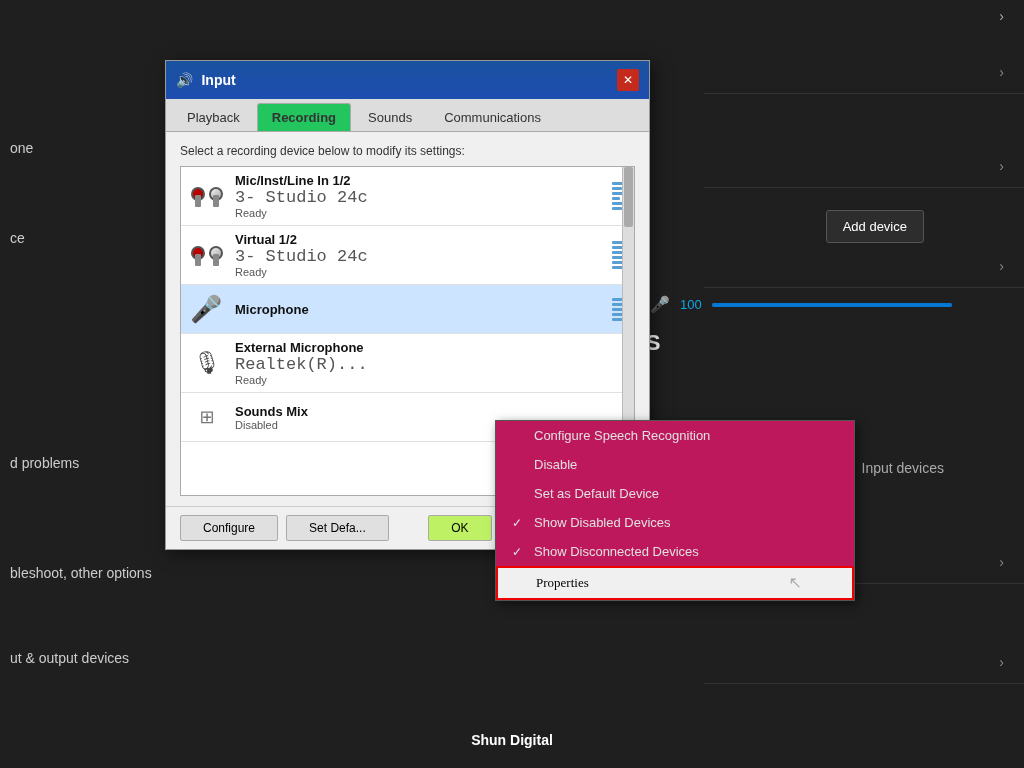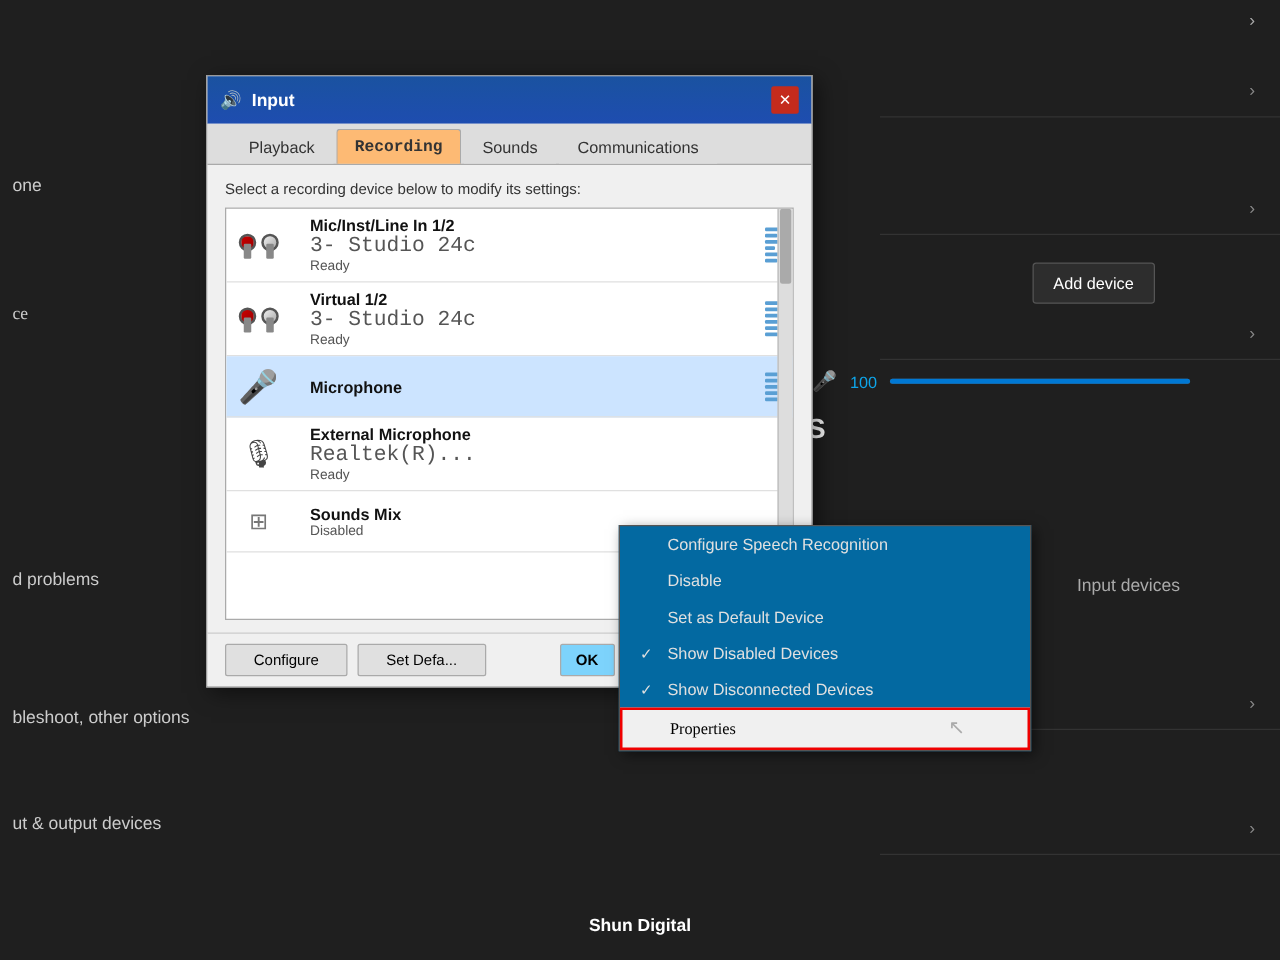--- a/index.html
+++ b/index.html
@@ -102,21 +102,21 @@
 
     
     .left-text {
       position: absolute;
       left: 10px;
       color: #ccc;
       font-size: 14px;
     }
 
     .left-1 { top: 140px; }
-    .left-2 { top: 244px; font-family: Liberation Serif, serif; }
+    .left-2 { top: 230px; }
     .left-3 { top: 455px; }
     .left-4 { top: 565px; }
     .left-5 { top: 650px; }
 
     
     .overlay-text {
       position: absolute;
       top: 330px;
       left: 170px;
       z-index: 10;
@@ -193,40 +193,39 @@
       align-items: center;
       justify-content: center;
     }
 
     
     .dialog-tabs {
       display: flex;
       background: #ddd;
       border-bottom: 1px solid #aaa;
       padding-top: 4px;
-      padding-left: 18px;
+      padding-left: 6px;
     }
 
     .dialog-tab {
       padding: 6px 14px;
       font-size: 13px;
       cursor: pointer;
       border: 1px solid transparent;
       border-bottom: none;
       margin-right: 2px;
       border-radius: 3px 3px 0 0;
       background: #ddd;
       color: #333;
     }
 
     .dialog-tab.active {
-      background: #fdba74;
+      background: #22c55e;
       border-color: #aaa;
       font-weight: 600;
-      font-family: Liberation Mono, monospace;
     }
 
     
     .dialog-body {
       background: #f0f0f0;
       padding: 12px 14px 10px;
     }
 
     .dialog-instruction {
       font-size: 12px;
@@ -241,21 +240,21 @@
       height: 330px;
       overflow-y: auto;
       position: relative;
     }
 
     .device-item {
       display: flex;
       align-items: center;
       padding: 6px 8px;
       border-bottom: 1px solid #e0e0e0;
-      gap: 23px;
+      gap: 10px;
       position: relative;
       cursor: pointer;
     }
 
     .device-item.selected {
       background: #cce4ff;
     }
 
     .device-icon {
       width: 36px;
@@ -337,47 +336,46 @@
     .footer-btn {
       background: #e0e0e0;
       border: 1px solid #aaa;
       padding: 5px 22px;
       font-size: 12px;
       cursor: pointer;
       border-radius: 2px;
     }
 
     .footer-ok-btn {
-      background: #7dd3fc;
+      background: #bef264;
       border: 1px solid #aaa;
-      padding: 5px 12px;
+      padding: 5px 22px;
       font-size: 12px;
       cursor: pointer;
       border-radius: 2px;
-      font-weight: bold;
     }
 
     .footer-cancel-btn {
       background: #e0e0e0;
       border: 1px solid #aaa;
       padding: 5px 14px;
       font-size: 12px;
       cursor: pointer;
       border-radius: 2px;
     }
 
     .footer-spacer { flex: 1; }
 
     
     .context-menu {
       position: absolute;
       top: 420px;
       left: 495px;
-      width: 330px;
-      background: #0369a1;
+      width: 360px;
+      background: #be185d;
       border: 1px solid #555;
       z-index: 30;
       box-shadow: 3px 3px 10px rgba(0,0,0,0.5);
     }
 
     .ctx-item {
       padding: 7px 16px;
       font-size: 13px;
       color: #e0e0e0;
       cursor: pointer;

